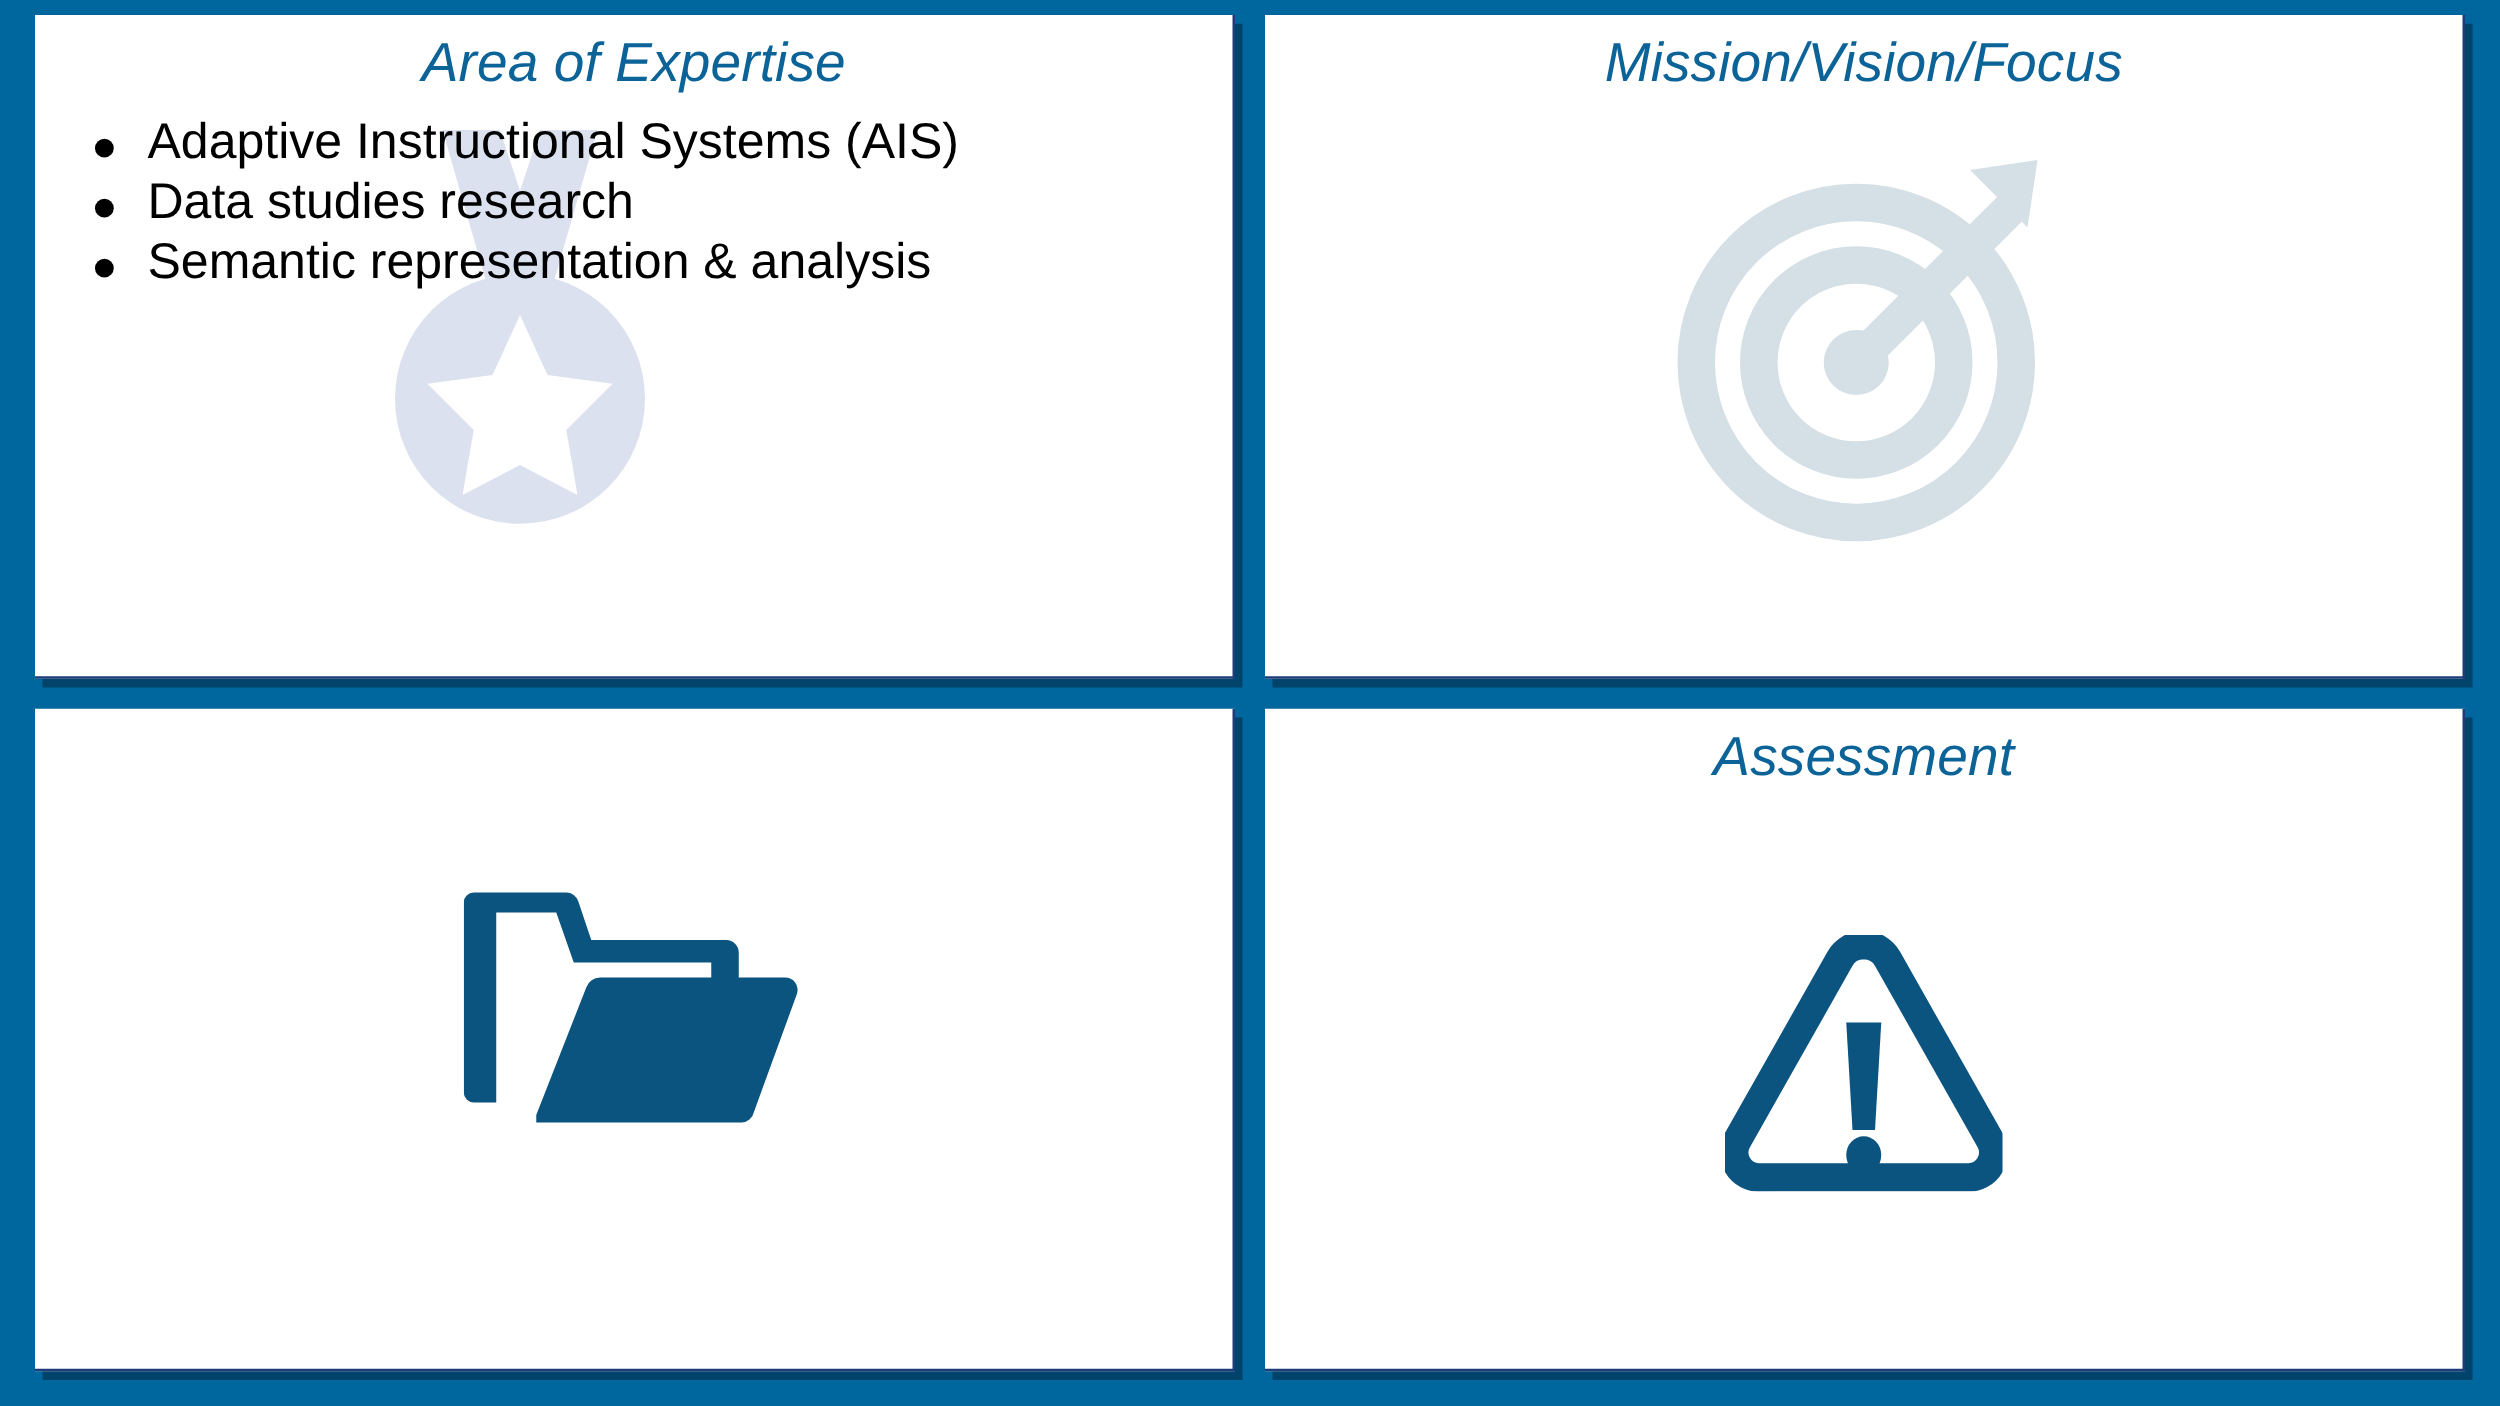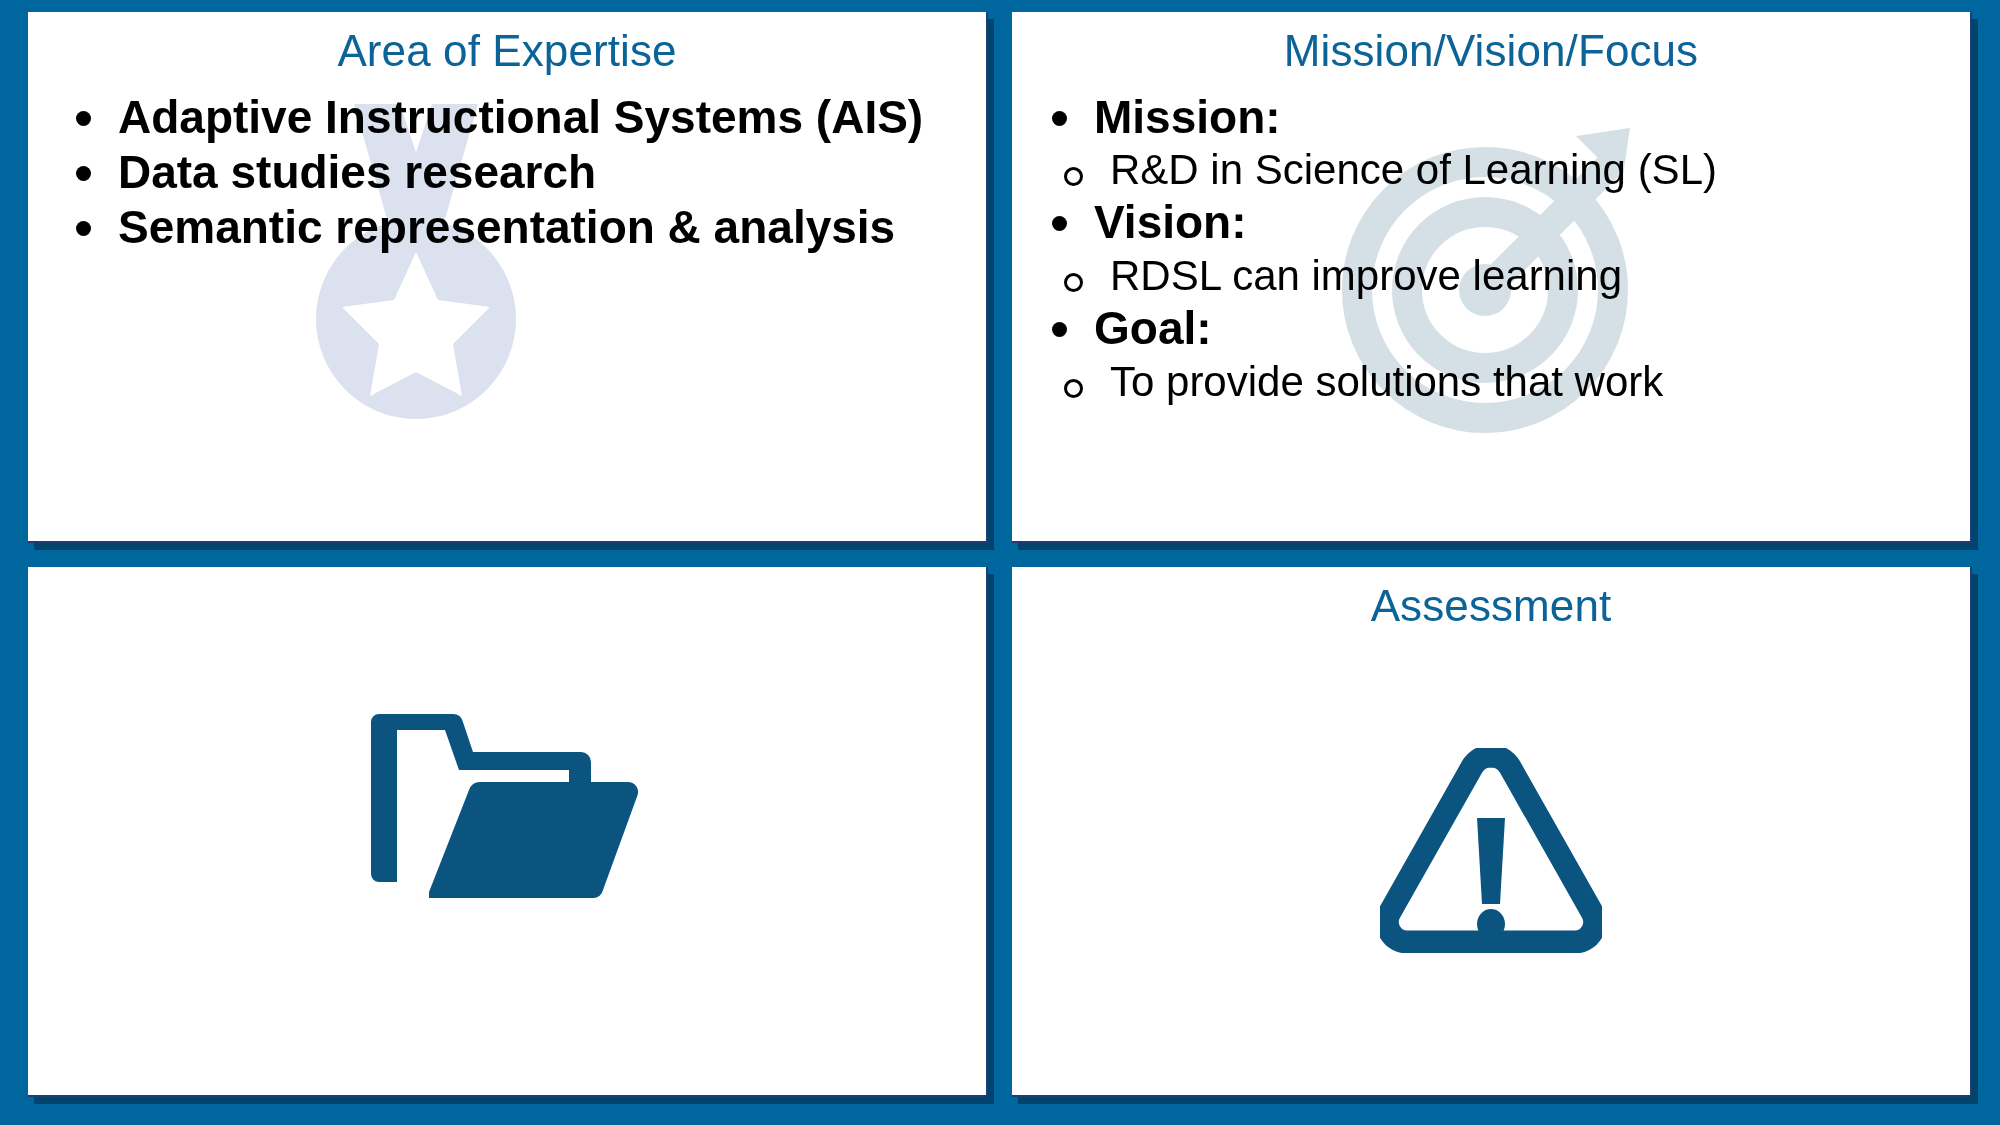--- a/index.html
+++ b/index.html
@@ -56,36 +56,36 @@
 
   
   .panel-title {
     text-align: center;
     color: #0B6398;
     font-size: 44px;
     line-height: 1.15;
     font-weight: 400;
     letter-spacing: 0.1px;
     white-space: nowrap;
+    font-style: italic;
   }
 
   
   ul.bullets {
     list-style: none;
     margin-top: 14px;
   }
 
   ul.bullets > li {
     position: relative;
     color: #000000;
-    font-size: 46px;
+    font-size: 40px;
     line-height: 1.135;
     padding-left: 64px;
     margin-bottom: 3px;
-    font-weight: bold;
   }
 
   ul.bullets > li::before {
     content: "";
     position: absolute;
     left: 22px;
     top: 20px;
     width: 15px;
     height: 15px;
     border-radius: 50%;
@@ -193,36 +193,20 @@
         <circle cx="155" cy="180" r="26" fill="#D5DFE6"></circle>
         <g stroke="#D5DFE6" stroke-width="28" stroke-linecap="butt">
           <line x1="155" y1="180" x2="282" y2="53"></line>
         </g>
         <path d="M246 26 L300 18 L292 72 Z" fill="#D5DFE6"></path>
       </svg>
 
       <div class="panel-inner">
         <h2 class="panel-title">Mission/Vision/Focus</h2>
 
-        <ul class="bullets">
-          <li>Mission:</li>
-          <ul class="sub">
-            <li>R&amp;D in Science of Learning (SL)</li>
-          </ul>
-
-          <li>Vision:</li>
-          <ul class="sub">
-            <li>RDSL can improve learning</li>
-          </ul>
-
-          <li>Goal:</li>
-          <ul class="sub">
-            <li>To provide solutions that work</li>
-          </ul>
-        </ul>
       </div>
     </section>
 
     <section class="panel panel-projects">
       <div class="panel-inner">
 
         <div class="icon-stage">
           <svg class="big-icon" width="272" height="200" viewBox="0 0 272 200" aria-hidden="true">
 
             <path d="M8 14 h74 a10 10 0 0 1 9.6 7 L102 52 h108 a10 10 0 0 1 10 10 v26

